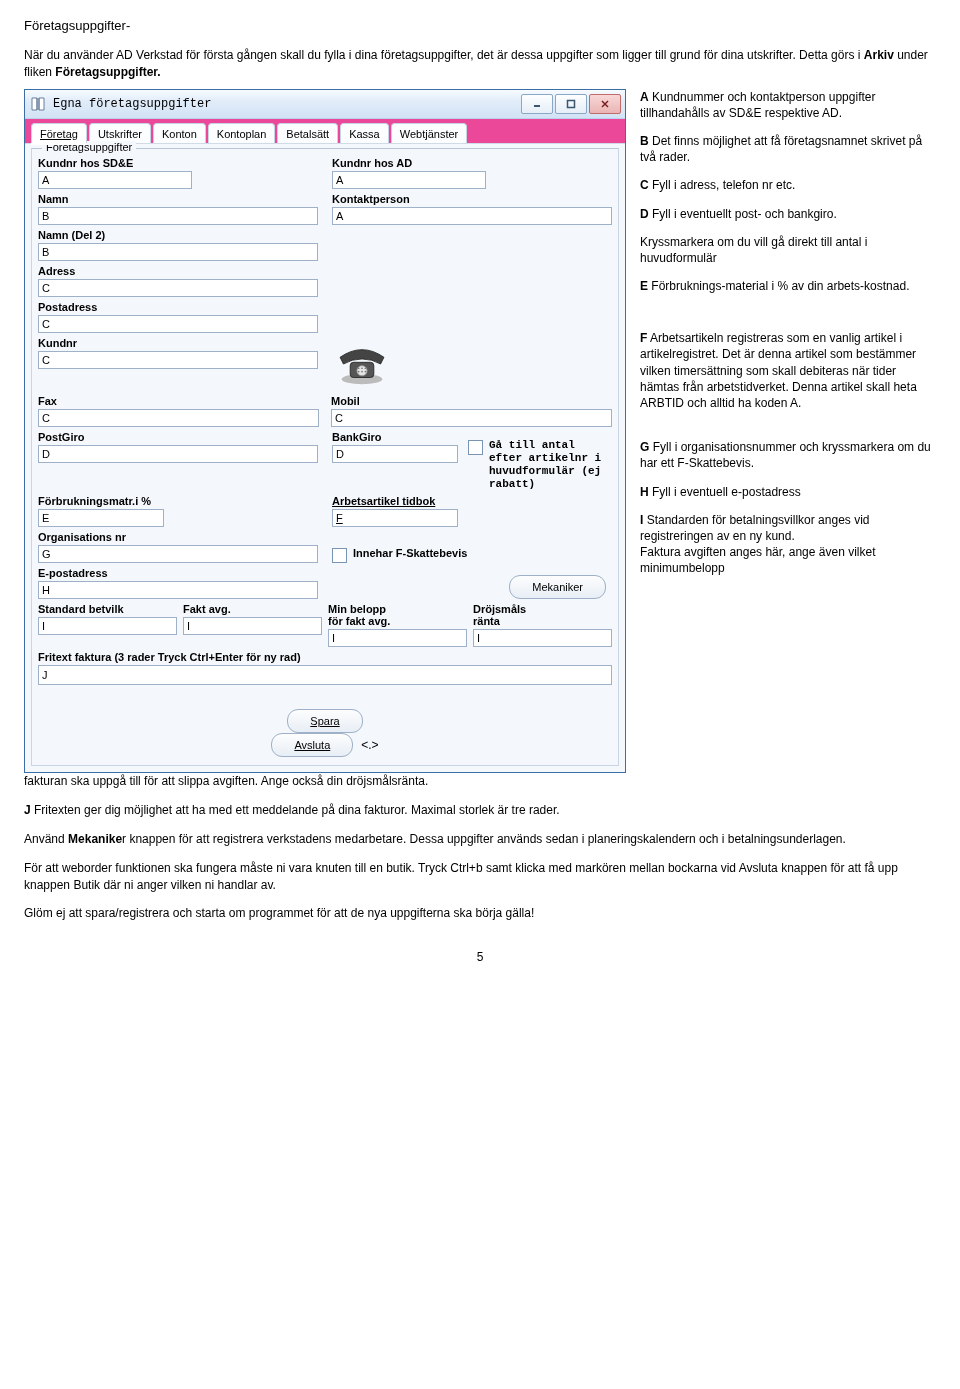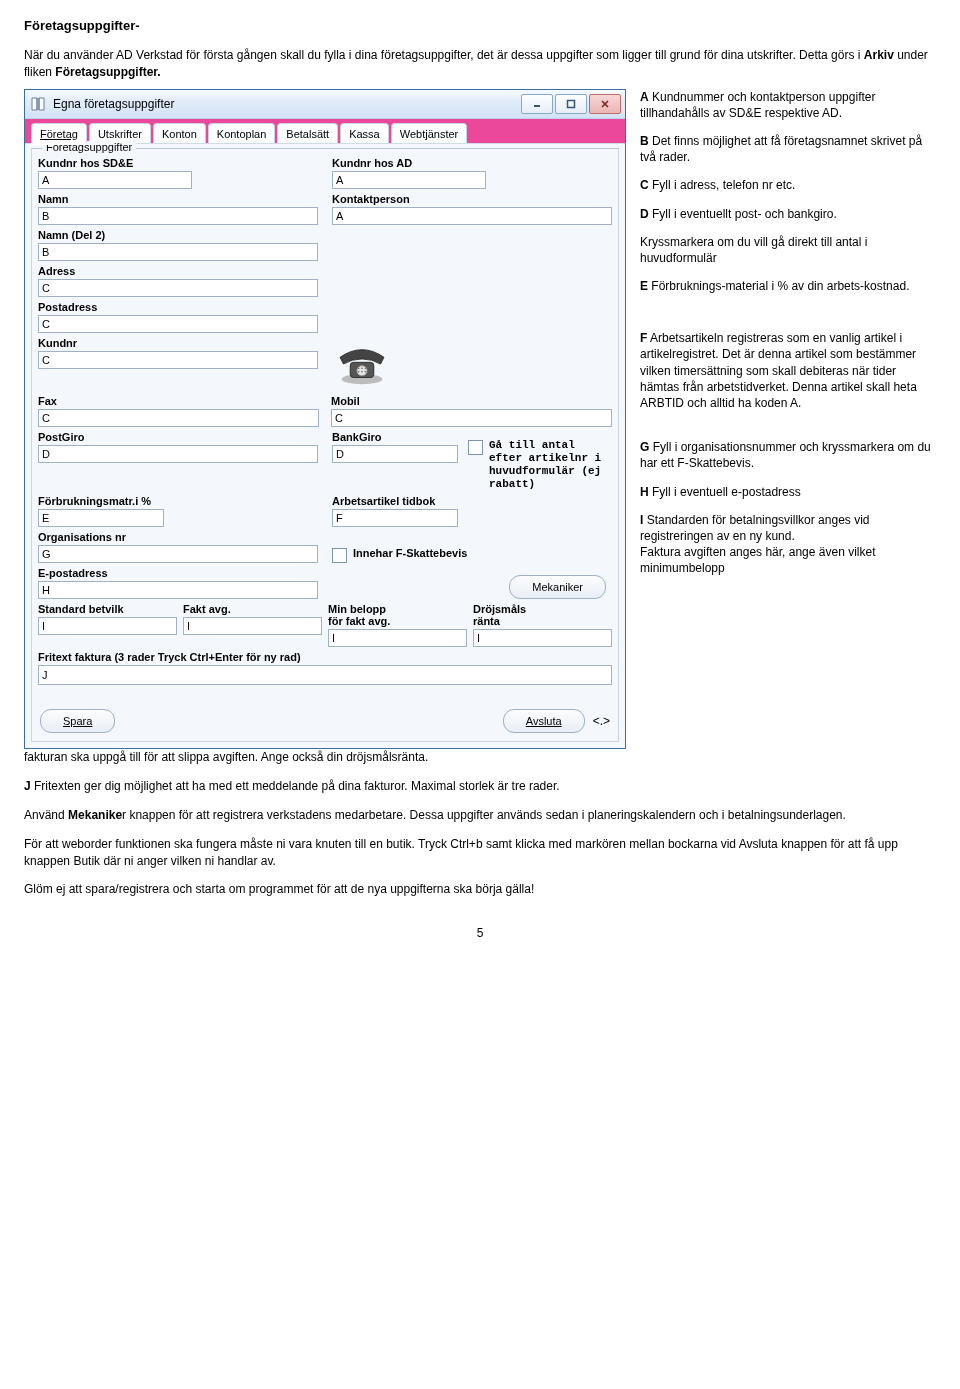--- a/index.html
+++ b/index.html
@@ -7,21 +7,21 @@
     font-family: Verdana, Geneva, sans-serif;
     font-size: 12px;
     color: #000;
     background: #fff;
     padding: 18px 24px 24px 24px;
     width: 912px;
   }
   h2 {
     font-size: 13px;
     margin: 0 0 14px 0;
-    font-weight: bold;
+    font-weight: normal;
   }
   .intro {
     margin-bottom: 8px;
     line-height: 1.4;
   }
   .intro b { font-weight: bold; }
   .row { display: flex; align-items: flex-start; }
   .dialog-col { width: 610px; flex: 0 0 610px; }
   .legend-col { width: 300px; flex: 0 0 300px; padding-left: 6px; box-sizing: border-box; }
   .legend-col p { margin: 0 0 12px 0; line-height: 1.35; }
@@ -39,21 +39,21 @@
     align-items: center;
     height: 28px;
     background: linear-gradient(#f7fbff, #e1ecf9 40%, #d2e3f5);
     border-bottom: 1px solid #bcd2ec;
     padding: 0 4px;
   }
   .titlebar-icon {
     width: 18px; height: 18px; margin-right: 6px;
     display: flex; align-items: center; justify-content: center;
   }
-  .titlebar-title { font-size: 12px; flex: 1; color: #000; }
+  .titlebar-title { font-size: 12px; flex: 1; color: #000; font-family: Liberation Mono, monospace; }
   .win-buttons { display: flex; gap: 2px; }
   .win-btn {
     width: 30px; height: 18px;
     background: linear-gradient(#fdfefe,#e6eef8);
     border: 1px solid #8aa7c6;
     border-radius: 2px;
     display: flex; align-items: center; justify-content: center;
   }
   .win-btn.close { background: linear-gradient(#f8d7d7,#eab5b5); border-color: #c06a6a; }
   .win-btn svg { display: block; }
@@ -163,20 +163,21 @@
     font-size: 11px;
   }
   .btn .u { text-decoration: underline; }
 
   .bottom-bar {
     display: flex;
     align-items: center;
     justify-content: space-between;
     margin-top: 24px;
     padding: 0 2px;
+    flex-direction: column;
   }
 
   .four-cols { display: flex; gap: 6px; }
   .four-cols > div { flex: 1; }
   .four-cols .label { white-space: nowrap; }
 
   .after-text p {
     margin: 0 0 12px 0;
     line-height: 1.4;
   }
@@ -325,21 +326,21 @@
                   <div class="chk"></div>
                   <span><b>Gå till antal efter artikelnr i huvudformulär (ej rabatt)</b></span>
                 </div>
               </div>
             </div>
 
             <div class="field">
               <span class="label"><b>Förbrukningsmatr.i %</b></span>
               <div class="input" style="width:45%;">E</div>
             </div>
-            <div class="field" style="display:flex; gap:10px; align-items:flex-start;">
+            <div class="field" style="display:flex; gap:10px; align-items:flex-start;text-decoration:underline;">
               <div style="flex:0 0 45%;">
                 <span class="label"><b>Arbetsartikel tidbok</b></span>
                 <div class="input">F</div>
               </div>
               <div style="flex:1;"></div>
             </div>
 
             <div class="field">
               <span class="label"><b>Organisations nr</b></span>
               <div class="input">G</div>

